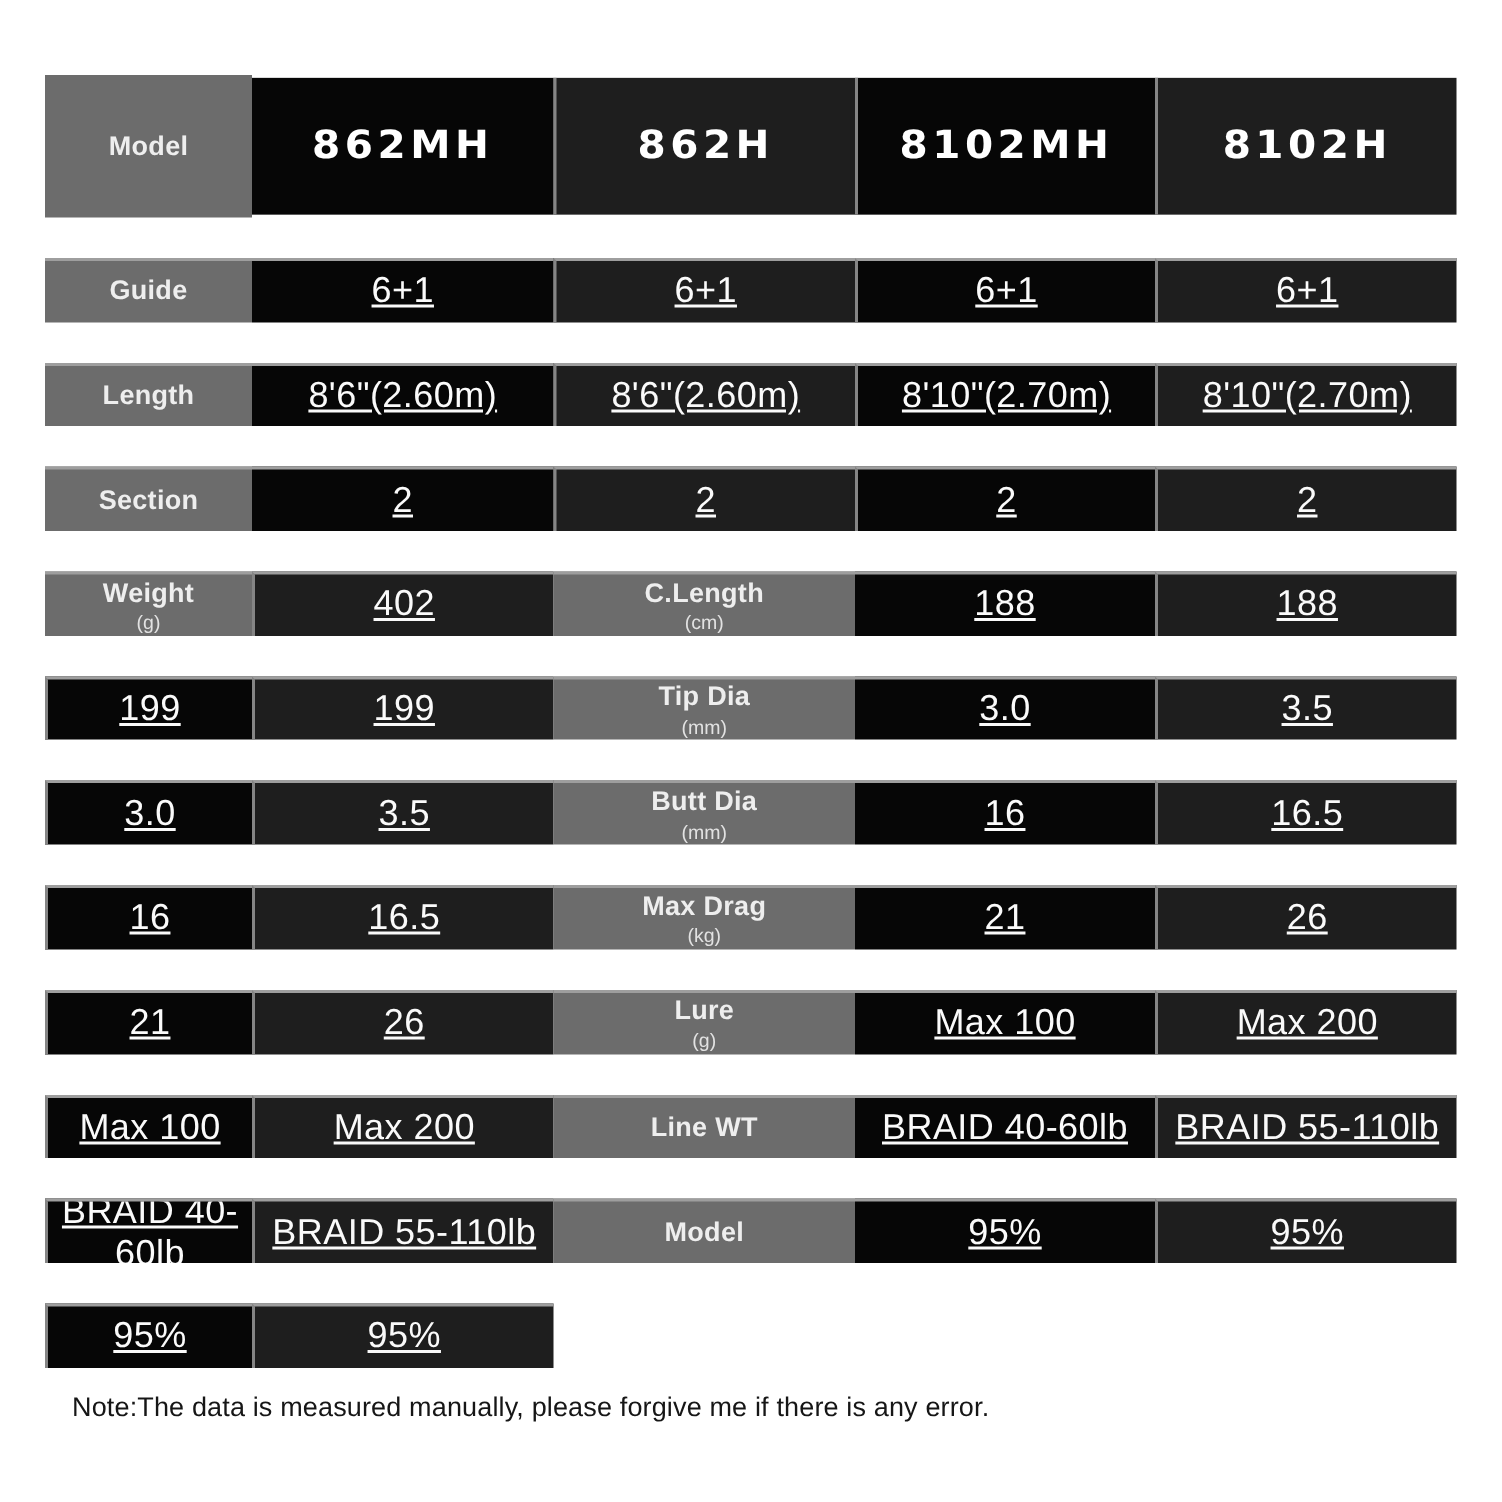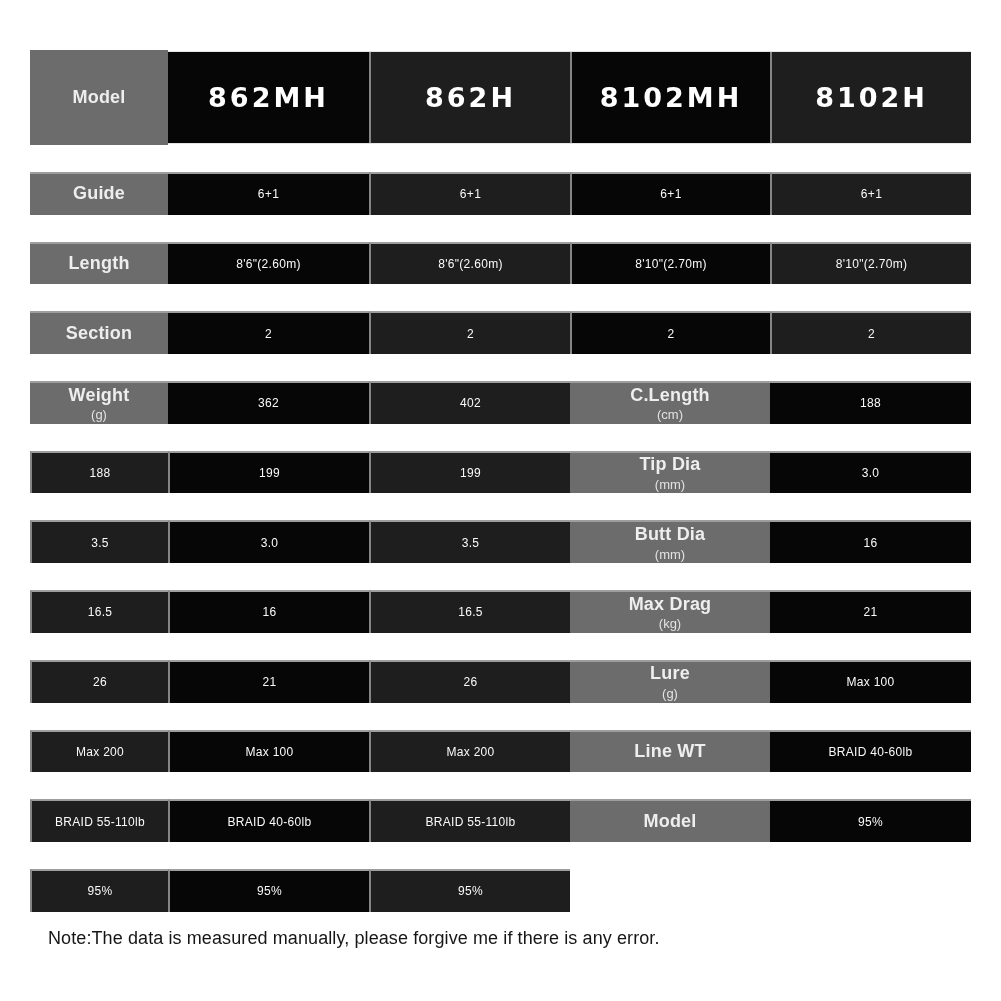--- a/index.html
+++ b/index.html
@@ -52,22 +52,23 @@
     font-size: 13px;
     font-weight: normal;
     color: var(--unit-text, #e2e2e2);
     margin-top: 3px;
     line-height: 1;
   }
   .corner-cell .label-main { font-size: 18px; }
 
   .value-cell {
     color: var(--value-text, #fafafa);
-    font-size: 12px;
+    font-size: 24px;
     letter-spacing: 0.3px;
+    text-decoration: underline;
   }
   .col-dark { background: var(--col-dark, #060606); }
   .col-mid  { background: var(--col-mid, #1e1e1e); }
 
   .model-cell {
     color: #ffffff;
     font-family: "DejaVu Sans", sans-serif;
     font-weight: 700;
     font-size: 27px;
     letter-spacing: 3px;
@@ -113,21 +114,20 @@
         <span class="label-main">Section</span>
       </div>
       <div class="cell value-cell bt col-dark">2</div>
       <div class="cell value-cell bt col-mid bl">2</div>
       <div class="cell value-cell bt col-dark bl">2</div>
       <div class="cell value-cell bt col-mid bl">2</div>
       <div class="cell label-cell bt">
         <span class="label-main">Weight</span>
         <span class="label-unit">(g)</span>
       </div>
-      <div class="cell value-cell bt col-dark">362</div>
       <div class="cell value-cell bt col-mid bl">402</div>
       <div class="cell label-cell bt">
         <span class="label-main">C.Length</span>
         <span class="label-unit">(cm)</span>
       </div>
       <div class="cell value-cell bt col-dark">188</div>
       <div class="cell value-cell bt col-mid bl">188</div>
       <div class="cell value-cell bt col-dark bl">199</div>
       <div class="cell value-cell bt col-mid bl">199</div>
       <div class="cell label-cell bt">

